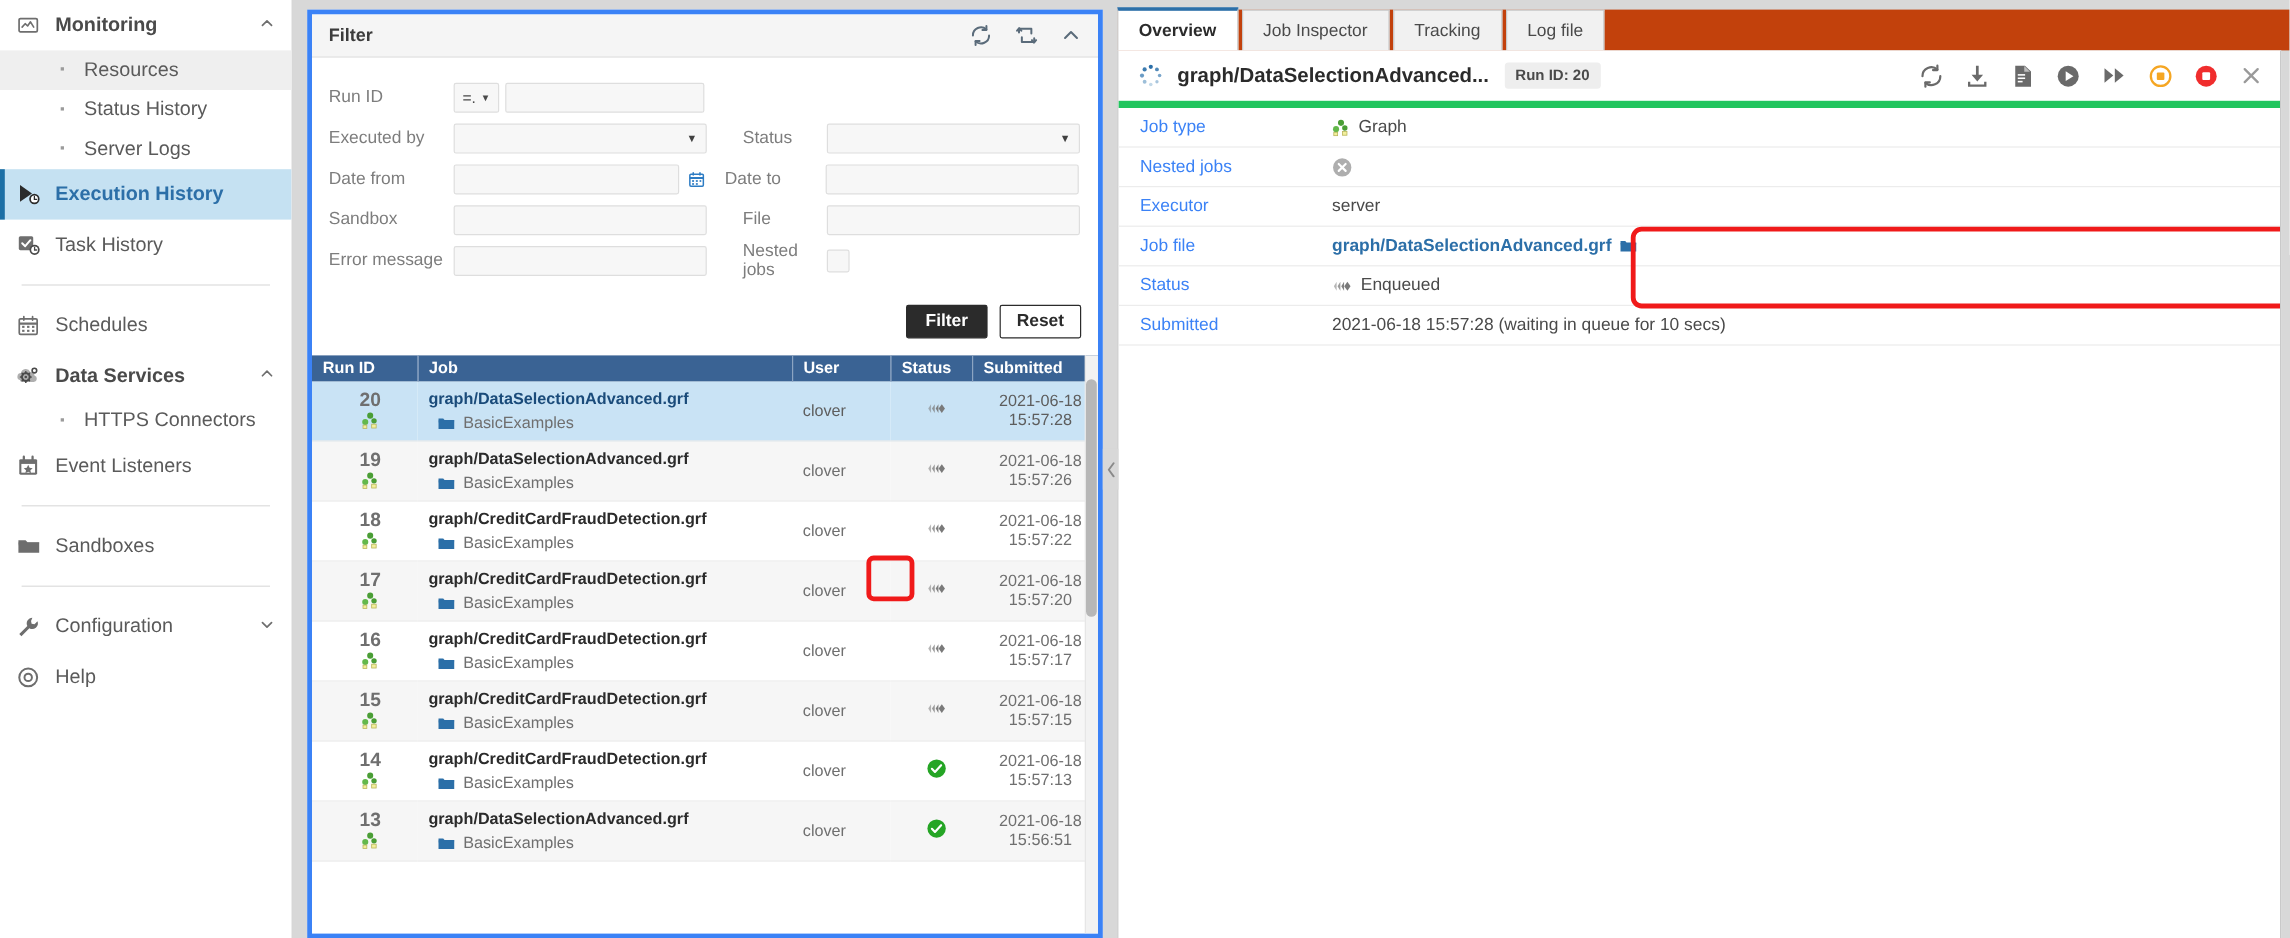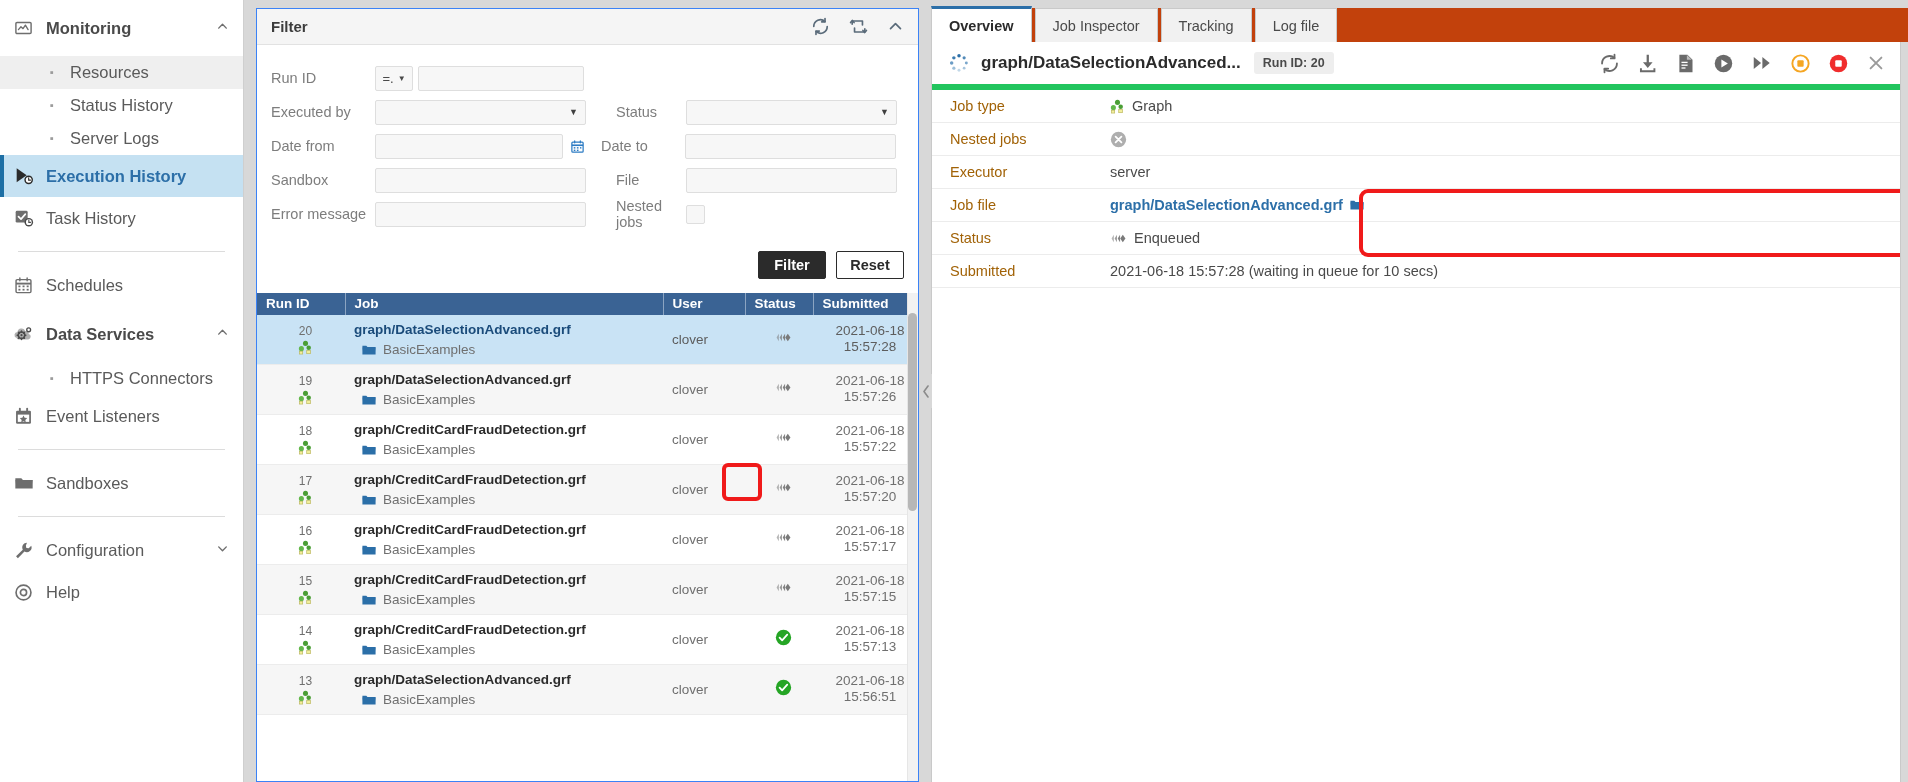--- a/index.html
+++ b/index.html
@@ -34,21 +34,21 @@
   .nav-item .ico {
     width: 26px; min-width: 26px; height: 20px;
     display: flex; align-items: center; justify-content: flex-start;
     color: #6e6e6e;
   }
   .nav-item .lbl { flex: 1; padding-left: 6px; }
   .nav-item.bold .lbl { font-weight: bold; color: #4a4a4a; }
   .nav-item .chev {
     width: 16px; color: #6e6e6e; font-size: 13px; text-align: right;
   }
-  .nav-item.group-hdr { height: 56px; justify-content: space-between; }
+  .nav-item.group-hdr { height: 42px; justify-content: space-between; }
   .nav-item.sub {
     padding-left: 50px; font-size: 16.5px; height: 33px;
   }
   .nav-item.sub .bullet {
     width: 14px; min-width: 14px; color: #9b9b9b; font-size: 11px; line-height: 1;
   }
   .nav-item.sub.active-bg { background: #efefef; }
   .nav-item.selected {
     background: #c5e1f2;
     color: #2c6fa8;
@@ -66,21 +66,21 @@
   .middle {
     width: 687px; min-width: 687px; height: 782px;
     background: #d8d8d8;
     position: relative;
     padding: 8px 12px 0 12px;
   }
   .panel {
     background: #ffffff;
     width: 100%;
     height: 774px;
-    border: 1px solid #3b82f6;
+    border: 4px solid #3b82f6;
     display: flex; flex-direction: column;
     overflow: hidden;
   }
   .panel-header {
     height: 36px; min-height: 36px;
     background: #f5f5f5;
     border-bottom: 1px solid #e2e2e2;
     display: flex; align-items: center;
     padding: 0 14px;
   }
@@ -152,21 +152,21 @@
   table.grid td {
     font-size: 13.5px; color: #6f6f6f;
     padding: 6px 0 7px 9px;
     border-bottom: 1px solid #ececec;
     vertical-align: middle;
   }
   tr.r-odd td { background: #ffffff; }
   tr.r-even td { background: #f6f6f6; }
   tr.r-sel td { background: #c9e3f5; color:#5d5d5d; }
   .cell-runid { text-align: center; }
-  .runid-num { font-size: 12px; color: #6f6f6f; display:block; line-height: 16px;}
+  .runid-num { font-size: 16px; color: #6f6f6f; display:block; line-height: 16px; font-weight: bold;}
   .jobtype-ico { display:flex; justify-content:center; margin-top: 1px; }
   .job-name { font-size: 13.5px; font-weight: bold; color: #2b2b2b; line-height: 18px; }
   tr.r-sel .job-name { color: #1a4b7a; }
   .job-sandbox { display: flex; align-items: center; gap: 7px; margin-top: 3px; padding-left: 8px;}
   .job-sandbox span { font-size: 13.5px; color: #6f6f6f; }
   .cell-user { color: #6f6f6f; padding-left: 12px; }
   .cell-status { text-align: center; padding-left: 0; }
   .cell-sub { text-align: center; padding-left: 0; font-size: 13.5px; line-height: 16px; color:#6f6f6f; }
 
   .scrollbar-track {
@@ -227,21 +227,21 @@
   .rtoolbar { margin-left: auto; display: flex; align-items: center; gap: 17px; }
   .rtoolbar .ti { cursor: pointer; display:flex; color: #6a6a6a; }
 
   .prop-row {
     display: flex; align-items: center;
     min-height: 33px;
     border-bottom: 1px solid #ececec;
     padding: 0 14px 0 18px;
     font-size: 14.5px;
   }
-  .prop-key { width: 160px; min-width: 160px; color: #a16207; }
+  .prop-key { width: 160px; min-width: 160px; color: #3b82f6; }
   .prop-val { color: #4a4a4a; display: flex; align-items: center; gap: 7px; text-align: right; }
   .prop-val a { color: #2c6fa8; font-weight: bold; text-decoration: none; }
 
   
   .annot {
     position: absolute;
     border: 4px solid #f01a1a;
     border-radius: 9px;
     pointer-events: none;
     z-index: 40;

